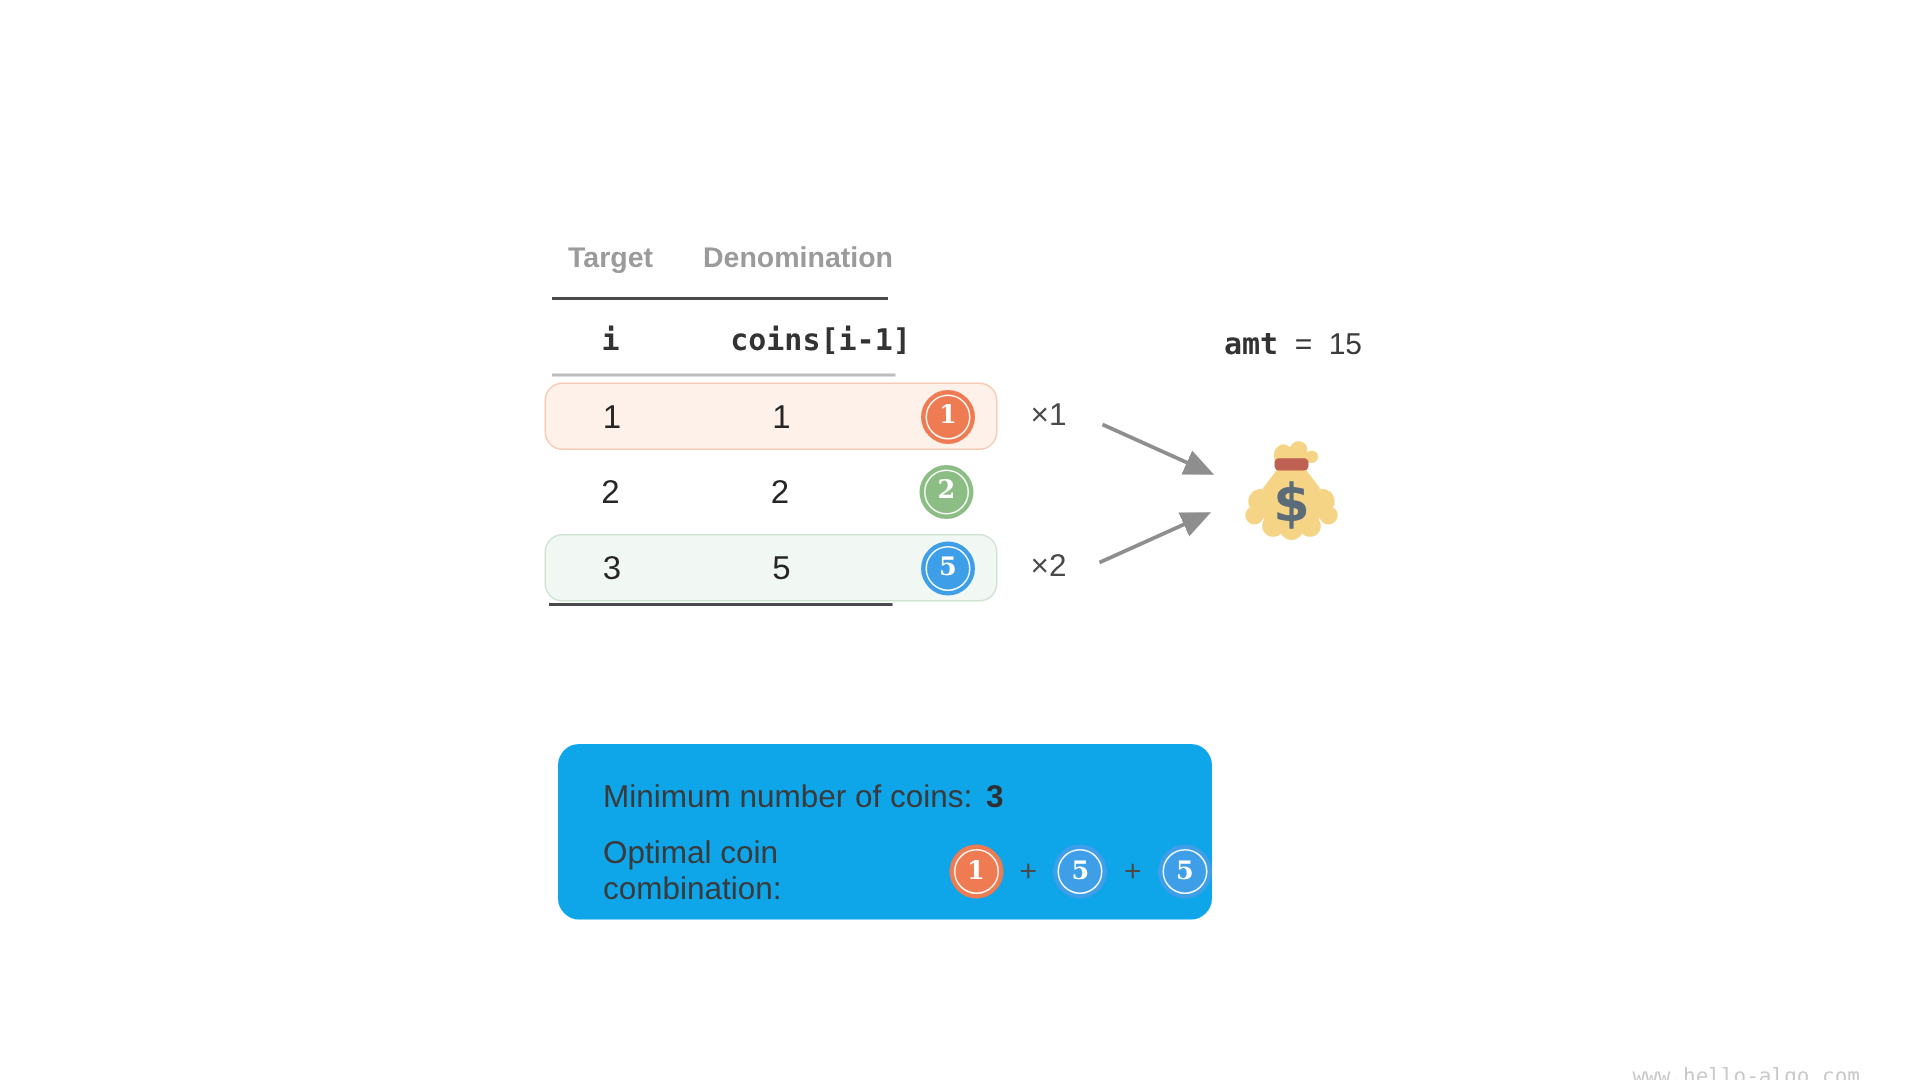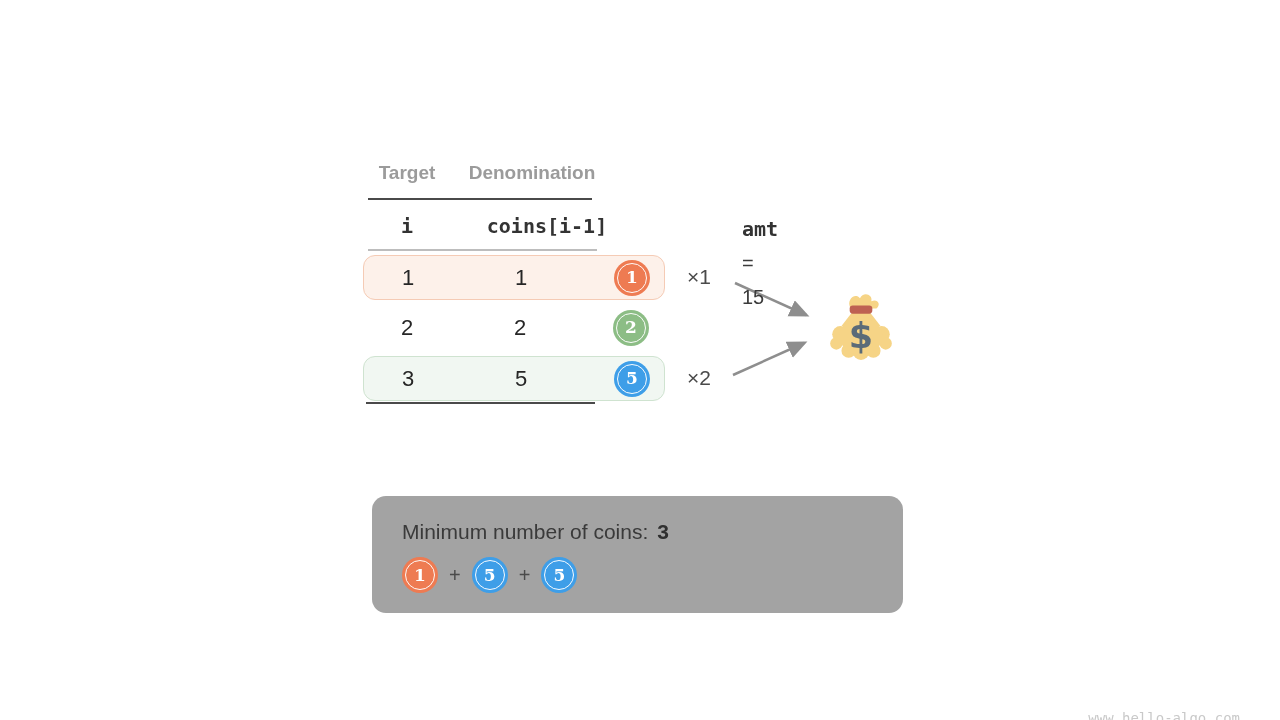--- a/index.html
+++ b/index.html
@@ -119,36 +119,35 @@
   }
   .target-title { font-size: 20px; color: #3b3b3b; }
   .target-eq {
     margin-top: 10px;
     display: flex;
     justify-content: center;
     align-items: baseline;
     gap: 11px;
     font-size: 20px;
     color: #3b3b3b;
-    flex-direction: column;
   }
   .target-var {
     font-family: "DejaVu Sans Mono", monospace;
     font-weight: bold;
     font-size: 20px;
     color: #333333;
   }
   .money-bag { position: absolute; left: 824px; top: 289px; }
 
   
   .result-box {
     position: absolute;
     left: 372px; top: 496px;
-    width: 531px; height: 117px;
-    background: #a3a3a3;
+    width: 436px; height: 117px;
+    background: #0ea5e9;
     border-radius: 14px;
   }
   .result-line1 {
     position: absolute;
     left: 30px; top: 24px;
     display: flex;
     align-items: baseline;
     gap: 9px;
     font-size: 21px;
     color: #3a3a3a;
@@ -250,20 +249,21 @@
   <rect x="25" y="16" width="22" height="8" rx="3" fill="#be6152"></rect>
   <text x="36" y="57" text-anchor="middle" font-family="DejaVu Sans, sans-serif" font-size="34" font-weight="bold" fill="#5b6b78">$</text>
 </svg>
 
 <div class="result-box">
   <div class="result-line1">
     <span>Minimum number of coins:</span>
     <b>3</b>
   </div>
   <div class="result-line2">
+    <span>Optimal coin combination:</span>
     <span class="coin coin-orange">
         <span>1</span>
       </span>
     <span class="plus-op">+</span>
     <span class="coin coin-blue">
         <span>5</span>
       </span>
     <span class="plus-op">+</span>
     <span class="coin coin-blue">
         <span>5</span>

